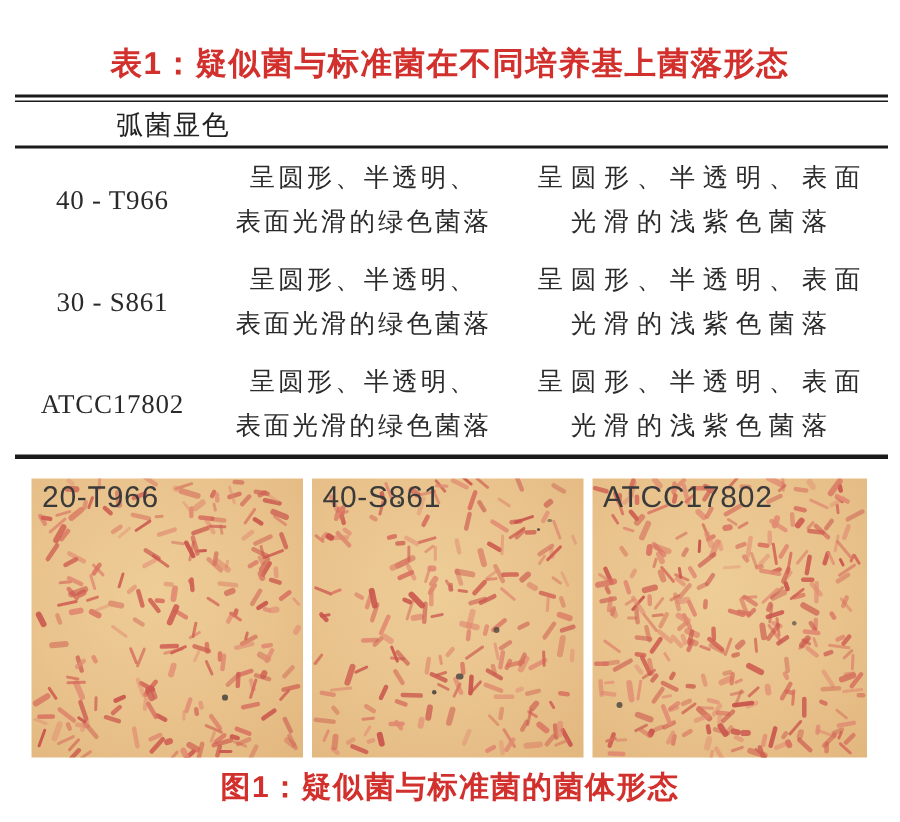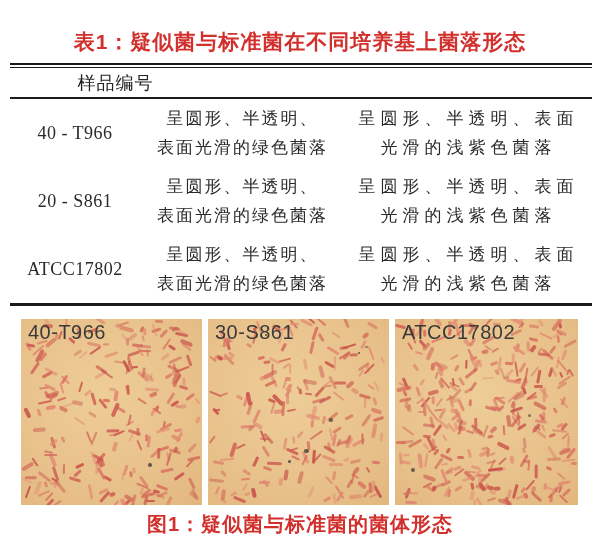--- a/index.html
+++ b/index.html
@@ -54,21 +54,21 @@
 </head>
 <body>
 
 <div class="red-heading table-title">表1：疑似菌与标准菌在不同培养基上菌落形态</div>
 
 <div class="table-wrap">
   <div class="rule-thick"></div>
   <div class="rule-thin"></div>
 
   <div class="t-header">
-    <div class="col-chrom">样品编号</div>
+    <div class="col-chrom">弧菌显色</div>
   </div>
 
   <div class="rule-mid"></div>
 
   <div class="t-row">
     <div class="col-sample sample-id">40 - T966</div>
     <div class="col-tcbs">
       <div class="cell-2line">
         <div>呈圆形、半透明、</div>
         <div>表面光滑的绿色菌落</div>
@@ -76,21 +76,21 @@
     </div>
     <div class="col-chrom">
       <div class="cell-2line">
         <div>呈圆形、半透明、表面</div>
         <div>光滑的浅紫色菌落</div>
       </div>
     </div>
   </div>
 
   <div class="t-row">
-    <div class="col-sample sample-id">20 - S861</div>
+    <div class="col-sample sample-id">30 - S861</div>
     <div class="col-tcbs">
       <div class="cell-2line">
         <div>呈圆形、半透明、</div>
         <div>表面光滑的绿色菌落</div>
       </div>
     </div>
     <div class="col-chrom">
       <div class="cell-2line">
         <div>呈圆形、半透明、表面</div>
         <div>光滑的浅紫色菌落</div>
@@ -112,21 +112,21 @@
         <div>光滑的浅紫色菌落</div>
       </div>
     </div>
   </div>
 
   <div class="rule-bottom"></div>
 </div>
 
 <div class="panels">
   <div class="panel panel-1">
-    <div class="panel-label">40-T966</div>
+    <div class="panel-label">20-T966</div>
   <div class="rod" style="width: 13.1568px; height: 3.48984px; left: 116.066px; top: 160.714px; background: rgb(216, 112, 95); opacity: 0.63; transform: rotate(54deg);"></div>
       <div class="rod" style="width: 6.99613px; height: 3.36344px; left: 121.885px; top: 117.177px; background: rgb(216, 112, 95); opacity: 0.87; transform: rotate(90deg);"></div>
       <div class="rod" style="width: 11.0128px; height: 2.07788px; left: 39.0794px; top: 60.2226px; background: rgb(225, 138, 114); opacity: 0.85; transform: rotate(46deg);"></div>
       <div class="rod" style="width: 9.2098px; height: 3.45547px; left: 52.2311px; top: 31.9601px; background: rgb(216, 112, 95); opacity: 0.51; transform: rotate(146deg);"></div>
       <div class="rod" style="width: 13.6485px; height: 3.27744px; left: 77.2374px; top: 176.436px; background: rgb(207, 95, 82); opacity: 0.92; transform: rotate(132deg);"></div>
       <div class="rod" style="width: 7.21241px; height: 2.63262px; left: 87.6715px; top: 68.5734px; background: rgb(216, 112, 95); opacity: 0.42; transform: rotate(5deg);"></div>
       <div class="rod" style="width: 12.2231px; height: 3.26535px; left: 135.871px; top: 127.679px; background: rgb(216, 112, 95); opacity: 0.85; transform: rotate(162deg);"></div>
       <div class="rod" style="width: 7.24134px; height: 2.10751px; left: 97.7552px; top: 157.19px; background: rgb(225, 138, 114); opacity: 0.54; transform: rotate(92deg);"></div>
       <div class="rod" style="width: 7.65074px; height: 3.39663px; left: 113.052px; top: 110.655px; background: rgb(216, 112, 95); opacity: 0.85; transform: rotate(87deg);"></div>
       <div class="rod" style="width: 6.46996px; height: 2.71484px; left: 109.582px; top: 149.754px; background: rgb(225, 138, 114); opacity: 0.63; transform: rotate(77deg);"></div>
@@ -331,21 +331,21 @@
       <div class="rod" style="width: 7.16978px; height: 2.04186px; left: 29.6343px; top: 159.863px; background: rgb(201, 84, 76); opacity: 0.87; transform: rotate(34deg);"></div>
       <div class="rod" style="width: 11.941px; height: 3.08524px; left: 167.659px; top: 174.25px; background: rgb(201, 84, 76); opacity: 0.42; transform: rotate(62deg);"></div>
       <div class="rod" style="width: 13.7354px; height: 2.30238px; left: 65.5099px; top: 118.426px; background: rgb(207, 95, 82); opacity: 0.62; transform: rotate(112deg);"></div>
       <div class="rod" style="width: 13.0818px; height: 2.18021px; left: 126.547px; top: 9.64732px; background: rgb(225, 138, 114); opacity: 0.48; transform: rotate(73deg);"></div>
       <div class="rod" style="width: 8.18828px; height: 2.96841px; left: 133.877px; top: 1.43813px; background: rgb(207, 95, 82); opacity: 0.62; transform: rotate(3deg);"></div>
       <div class="rod" style="width: 13.9093px; height: 2.23274px; left: 17.4234px; top: 82.3281px; background: rgb(207, 95, 82); opacity: 0.88; transform: rotate(168deg);"></div>
       <div class="rod" style="width: 13.5311px; height: 2.18695px; left: 99.7649px; top: 46.5583px; background: rgb(201, 84, 76); opacity: 0.48; transform: rotate(102deg);"></div>
       <div class="speck" style="width: 3.80424px; height: 3.80424px; left: 126.723px; top: 144.44px; opacity: 0.88;"></div>
     </div>
   <div class="panel panel-2">
-    <div class="panel-label">30-S861</div>
+    <div class="panel-label">40-S861</div>
   <div class="rod" style="width: 8.96476px; height: 2.19869px; left: 33.0843px; top: 159.32px; background: rgb(216, 112, 95); opacity: 0.71; transform: rotate(174deg);"></div>
       <div class="rod" style="width: 12.6202px; height: 3.35205px; left: 120.488px; top: 118.974px; background: rgb(225, 138, 114); opacity: 0.91; transform: rotate(100deg);"></div>
       <div class="rod" style="width: 8.6793px; height: 3.59067px; left: 66.338px; top: 91.3808px; background: rgb(225, 138, 114); opacity: 0.76; transform: rotate(170deg);"></div>
       <div class="rod" style="width: 8.37px; height: 3.14099px; left: 117.276px; top: 126.338px; background: rgb(207, 95, 82); opacity: 0.49; transform: rotate(76deg);"></div>
       <div class="rod" style="width: 11.8093px; height: 2.31046px; left: 102.904px; top: 138.239px; background: rgb(201, 84, 76); opacity: 0.75; transform: rotate(132deg);"></div>
       <div class="rod" style="width: 13.3844px; height: 2.7142px; left: 90.7079px; top: 136.906px; background: rgb(225, 138, 114); opacity: 0.75; transform: rotate(67deg);"></div>
       <div class="rod" style="width: 7.42194px; height: 2.65688px; left: 22.1346px; top: 174.453px; background: rgb(216, 112, 95); opacity: 0.41; transform: rotate(150deg);"></div>
       <div class="rod" style="width: 12.0462px; height: 3.1788px; left: 96.5309px; top: 171.231px; background: rgb(225, 138, 114); opacity: 0.44; transform: rotate(113deg);"></div>
       <div class="rod" style="width: 9.42222px; height: 2.8542px; left: 70.8989px; top: 26.8306px; background: rgb(216, 112, 95); opacity: 0.92; transform: rotate(117deg);"></div>
       <div class="rod" style="width: 13.1362px; height: 2.14988px; left: 70.1316px; top: 39.5013px; background: rgb(207, 95, 82); opacity: 0.74; transform: rotate(164deg);"></div>

